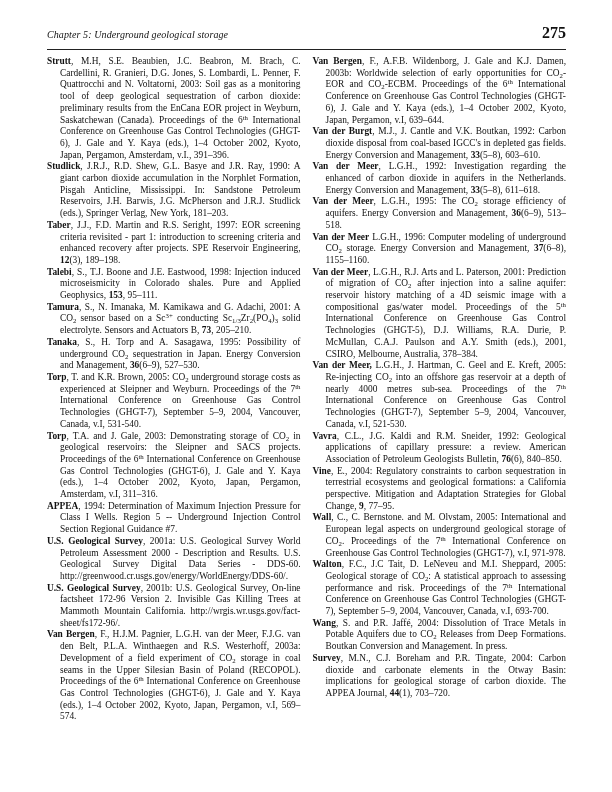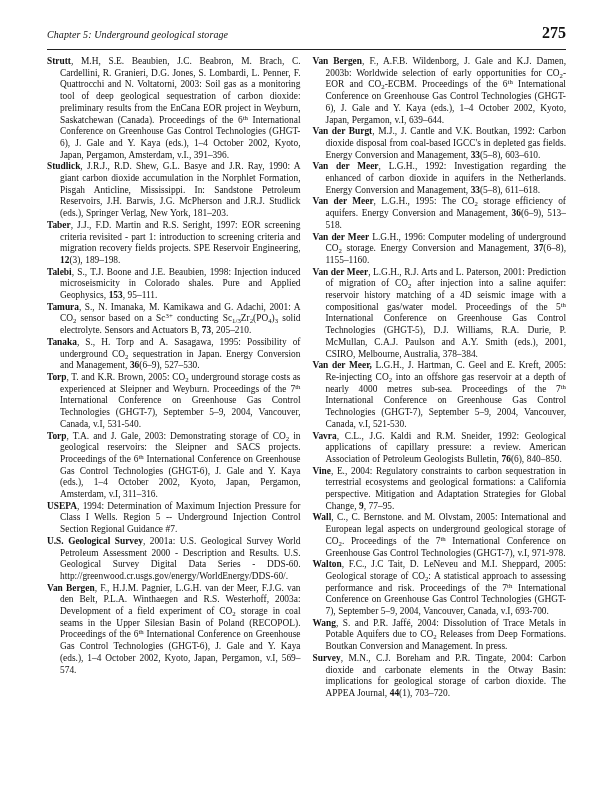--- a/index.html
+++ b/index.html
@@ -65,28 +65,29 @@
 
   <div class="page-header">
     <span class="chapter-title">Chapter 5: Underground geological storage</span>
     <span class="page-number">275</span>
   </div>
 
   <div class="references-section">
     <div class="ref-col" id="refs-left">
         <p class="ref"><span class="seg-b">Strutt</span><span class="seg-n">, M.H, S.E. Beaubien, J.C. Beabron, M. Brach, C. Cardellini, R. Granieri, D.G. Jones, S. Lombardi, L. Penner, F. Quattrocchi and N. Voltatorni, 2003: Soil gas as a monitoring tool of deep geological sequestration of carbon dioxide: preliminary results from the EnCana EOR project in Weyburn, Saskatchewan (Canada). Proceedings of the 6</span><span class="seg-sup">th</span><span class="seg-n"> International Conference on Greenhouse Gas Control Technologies (GHGT-6), J. Gale and Y. Kaya (eds.), 1–4 October 2002, Kyoto, Japan, Pergamon, Amsterdam, v.I., 391–396.</span></p>
         <p class="ref"><span class="seg-b">Studlick</span><span class="seg-n">, J.R.J., R.D. Shew, G.L. Basye and J.R. Ray, 1990: A giant carbon dioxide accumulation in the Norphlet Formation, Pisgah Anticline, Mississippi. In: Sandstone Petroleum Reservoirs, J.H. Barwis, J.G. McPherson and J.R.J. Studlick (eds.), Springer Verlag, New York, 181–203.</span></p>
-        <p class="ref"><span class="seg-b">Taber</span><span class="seg-n">, J.J., F.D. Martin and R.S. Seright, 1997: EOR screening criteria revisited - part 1: introduction to screening criteria and migration recovery fields projects. </span><span class="seg-i">SPE Reservoir Engineering, </span><span class="seg-b">12</span><span class="seg-n">(3), 189–198.</span></p>
-        <p class="ref"><span class="seg-b">Talebi</span><span class="seg-n">, S., T.J. Boone and J.E. Beaubien, 1998: Injection induced microseismicity in Colorado shales. </span><span class="seg-i">Pure and Applied Geophysics, </span><span class="seg-b">153</span><span class="seg-n">, 95–111.</span></p>
+        <p class="ref"><span class="seg-b">Taber</span><span class="seg-n">, J.J., F.D. Martin and R.S. Seright, 1997: EOR screening criteria revisited - part 1: introduction to screening criteria and enhanced recovery after projects. </span><span class="seg-i">SPE Reservoir Engineering, </span><span class="seg-b">12</span><span class="seg-n">(3), 189–198.</span></p>
+        <p class="ref"><span class="seg-b">Talebi</span><span class="seg-n">, S., T.J. Boone and J.E. Eastwood, 1998: Injection induced microseismicity in Colorado shales. </span><span class="seg-i">Pure and Applied Geophysics, </span><span class="seg-b">153</span><span class="seg-n">, 95–111.</span></p>
         <p class="ref"><span class="seg-b">Tamura</span><span class="seg-n">, S., N. Imanaka, M. Kamikawa and G. Adachi, 2001: A CO</span><span class="seg-sub">2</span><span class="seg-n"> sensor based on a Sc</span><span class="seg-sup">3+</span><span class="seg-n"> conducting Sc</span><span class="seg-sub">1/3</span><span class="seg-n">Zr</span><span class="seg-sub">2</span><span class="seg-n">(PO</span><span class="seg-sub">4</span><span class="seg-n">)</span><span class="seg-sub">3</span><span class="seg-n"> solid electrolyte. </span><span class="seg-i">Sensors and Actuators B, </span><span class="seg-b">73</span><span class="seg-n">, 205–210.</span></p>
         <p class="ref"><span class="seg-b">Tanaka</span><span class="seg-n">, S., H. Torp and A. Sasagawa, 1995: Possibility of underground CO</span><span class="seg-sub">2</span><span class="seg-n"> sequestration in Japan. </span><span class="seg-i">Energy Conversion and Management, </span><span class="seg-b">36</span><span class="seg-n">(6–9), 527–530.</span></p>
         <p class="ref"><span class="seg-b">Torp</span><span class="seg-n">, T. and K.R. Brown, 2005: CO</span><span class="seg-sub">2</span><span class="seg-n"> underground storage costs as experienced at Sleipner and Weyburn. Proceedings of the 7</span><span class="seg-sup">th</span><span class="seg-n"> International Conference on Greenhouse Gas Control Technologies (GHGT-7), September 5–9, 2004, Vancouver, Canada, v.I, 531-540.</span></p>
         <p class="ref"><span class="seg-b">Torp</span><span class="seg-n">, T.A. and J. Gale, 2003: Demonstrating storage of CO</span><span class="seg-sub">2</span><span class="seg-n"> in geological reservoirs: the Sleipner and SACS projects. Proceedings of the 6</span><span class="seg-sup">th</span><span class="seg-n"> International Conference on Greenhouse Gas Control Technologies (GHGT-6), J. Gale and Y. Kaya (eds.), 1–4 October 2002, Kyoto, Japan, Pergamon, Amsterdam, v.I, 311–316.</span></p>
-        <p class="ref"><span class="seg-b">USEPA</span><span class="seg-n">, 1994: Determination of Maximum Injection Pressure for Class I Wells. Region 5 -- Underground Injection Control Section Regional Guidance #7.</span></p>
+        <p class="ref"><span class="seg-b">APPEA</span><span class="seg-n">, 1994: Determination of Maximum Injection Pressure for Class I Wells. Region 5 -- Underground Injection Control Section Regional Guidance #7.</span></p>
         <p class="ref"><span class="seg-b">U.S. Geological Survey</span><span class="seg-n">, 2001a: U.S. Geological Survey World Petroleum Assessment 2000 - Description and Results. U.S. Geological Survey Digital Data Series - DDS-60. http://greenwood.cr.usgs.gov/energy/WorldEnergy/DDS-60/.</span></p>
+        <p class="ref"><span class="seg-b">U.S. Geological Survey</span><span class="seg-n">, 2001b: U.S. Geological Survey, On-line factsheet 172-96 Version 2. Invisible Gas Killing Trees at Mammoth Mountain California. http://wrgis.wr.usgs.gov/fact-sheet/fs172-96/.</span></p>
         <p class="ref"><span class="seg-b">Van Bergen</span><span class="seg-n">, F., H.J.M. Pagnier, L.G.H. van der Meer, F.J.G. van den Belt, P.L.A. Winthaegen and R.S. Westerhoff, 2003a: Development of a field experiment of CO</span><span class="seg-sub">2</span><span class="seg-n"> storage in coal seams in the Upper Silesian Basin of Poland (RECOPOL). Proceedings of the 6</span><span class="seg-sup">th</span><span class="seg-n"> International Conference on Greenhouse Gas Control Technologies (GHGT-6), J. Gale and Y. Kaya (eds.), 1–4 October 2002, Kyoto, Japan, Pergamon, v.I, 569–574.</span></p>
       </div>
     <div class="ref-col" id="refs-right">
         <p class="ref"><span class="seg-b">Van Bergen</span><span class="seg-n">, F., A.F.B. Wildenborg, J. Gale and K.J. Damen, 2003b: Worldwide selection of early opportunities for CO</span><span class="seg-sub">2</span><span class="seg-n">-EOR and CO</span><span class="seg-sub">2</span><span class="seg-n">-ECBM. Proceedings of the 6</span><span class="seg-sup">th</span><span class="seg-n"> International Conference on Greenhouse Gas Control Technologies (GHGT-6), J. Gale and Y. Kaya (eds.), 1–4 October 2002, Kyoto, Japan, Pergamon, v.I, 639–644.</span></p>
         <p class="ref"><span class="seg-b">Van der Burgt</span><span class="seg-n">, M.J., J. Cantle and V.K. Boutkan, 1992: Carbon dioxide disposal from coal-based IGCC's in depleted gas fields. </span><span class="seg-i">Energy Conversion and Management, </span><span class="seg-b">33</span><span class="seg-n">(5–8), 603–610.</span></p>
         <p class="ref"><span class="seg-b">Van der Meer</span><span class="seg-n">, L.G.H., 1992: Investigation regarding the enhanced of carbon dioxide in aquifers in the Netherlands. </span><span class="seg-i">Energy Conversion and Management, </span><span class="seg-b">33</span><span class="seg-n">(5–8), 611–618.</span></p>
         <p class="ref"><span class="seg-b">Van der Meer</span><span class="seg-n">, L.G.H., 1995: The CO</span><span class="seg-sub">2</span><span class="seg-n"> storage efficiency of aquifers. </span><span class="seg-i">Energy Conversion and Management, </span><span class="seg-b">36</span><span class="seg-n">(6–9), 513–518.</span></p>
         <p class="ref"><span class="seg-b">Van der Meer</span><span class="seg-n"> L.G.H., 1996: Computer modeling of underground CO</span><span class="seg-sub">2</span><span class="seg-n"> storage. </span><span class="seg-i">Energy Conversion and Management, </span><span class="seg-b">37</span><span class="seg-n">(6–8), 1155–1160.</span></p>
         <p class="ref"><span class="seg-b">Van der Meer</span><span class="seg-n">, L.G.H., R.J. Arts and L. Paterson, 2001: Prediction of migration of CO</span><span class="seg-sub">2</span><span class="seg-n"> after injection into a saline aquifer: reservoir history matching of a 4D seismic image with a compositional gas/water model. Proceedings of the 5</span><span class="seg-sup">th</span><span class="seg-n"> International Conference on Greenhouse Gas Control Technologies (GHGT-5), D.J. Williams, R.A. Durie, P. McMullan, C.A.J. Paulson and A.Y. Smith (eds.), 2001, CSIRO, Melbourne, Australia, 378–384.</span></p>
         <p class="ref"><span class="seg-b">Van der Meer,</span><span class="seg-n"> L.G.H., J. Hartman, C. Geel and E. Kreft, 2005: Re-injecting CO</span><span class="seg-sub">2</span><span class="seg-n"> into an offshore gas reservoir at a depth of nearly 4000 metres sub-sea. Proceedings of the 7</span><span class="seg-sup">th</span><span class="seg-n"> International Conference on Greenhouse Gas Control Technologies (GHGT-7), September 5–9, 2004, Vancouver, Canada, v.I, 521-530.</span></p>

